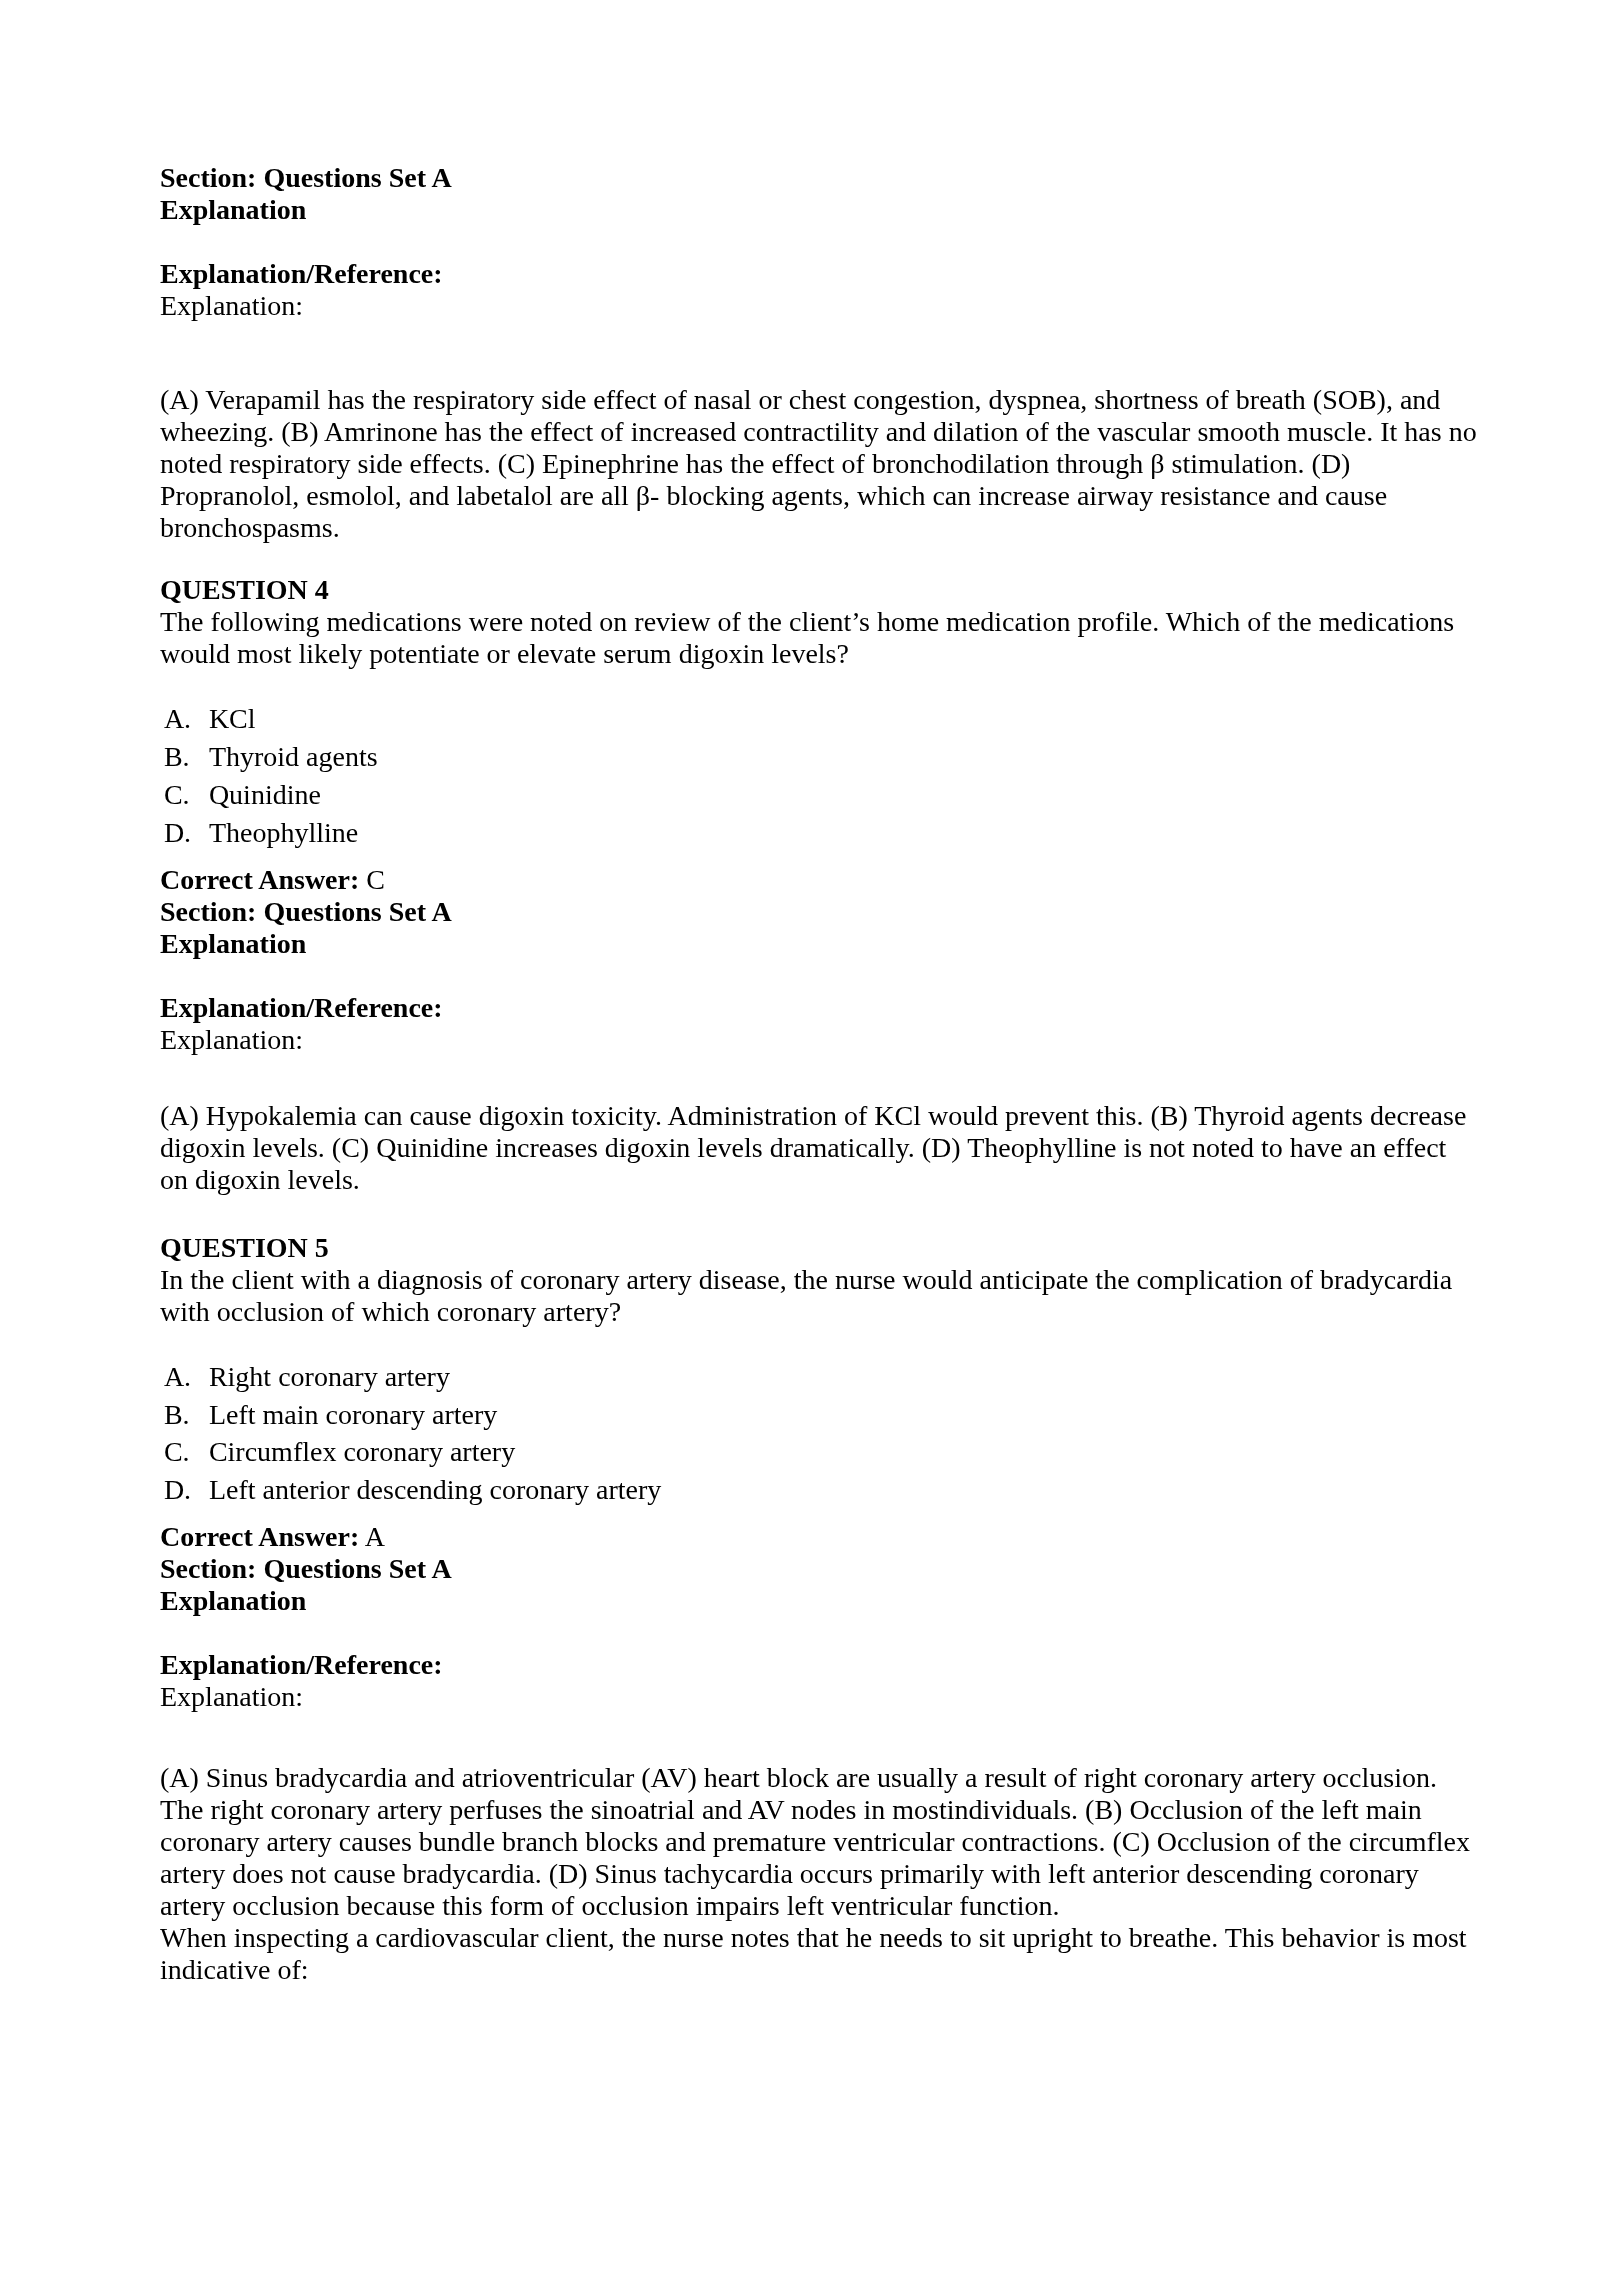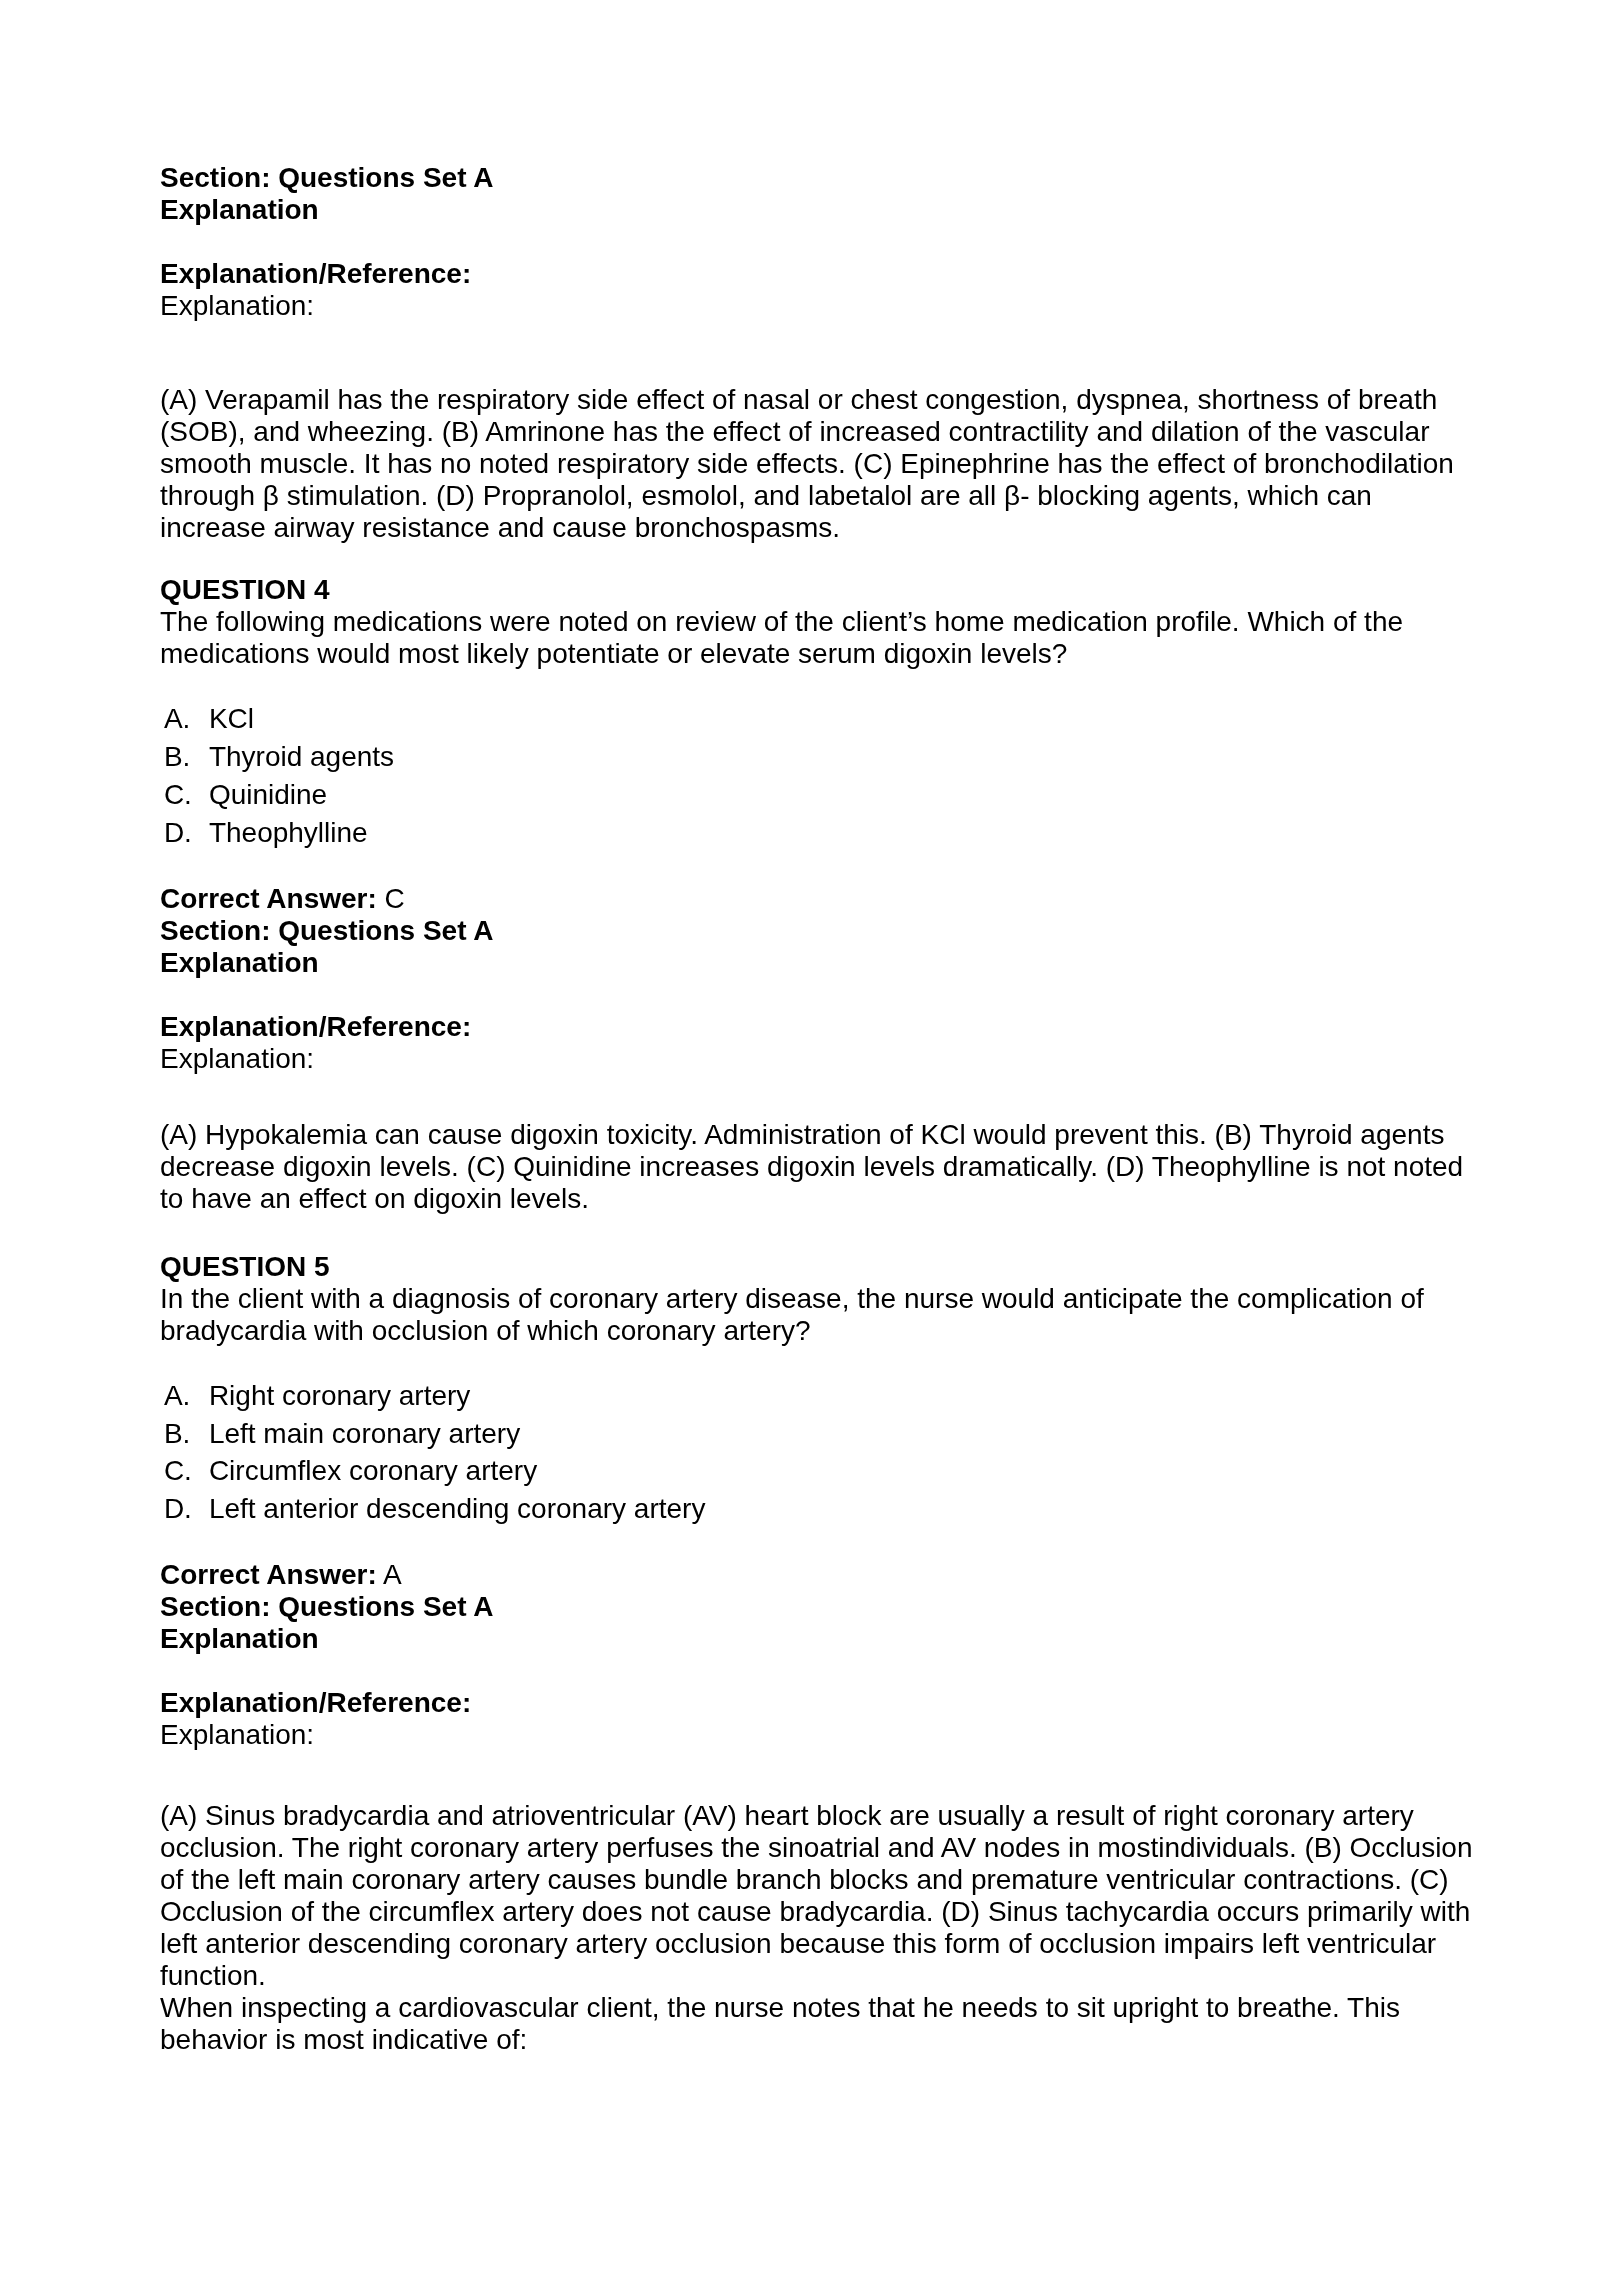--- a/index.html
+++ b/index.html
@@ -5,21 +5,21 @@
   html, body {
     margin: 0;
     padding: 0;
     background: #ffffff;
   }
   .page {
     position: relative;
     width: 1620px;
     height: 2293px;
     background: #ffffff;
-    font-family: Liberation Sans, sans-serif;
+    font-family: Liberation Serif, serif;
     font-size: 28px;
     line-height: 32px;
     color: #000000;
     overflow: hidden;
   }
   .content {
     position: absolute;
     left: 160px;
     top: 162px;
     width: 1321px;
@@ -35,21 +35,21 @@
 
   .q-heading   { font-weight: bold; margin-top: 17.6px; }
   .q-heading-4 { margin-top: 30px; }
   .q-heading-5 { margin-top: 36px; }
   .q-heading-6 { margin-top: 19.6px; }
 
   .options { margin-top: 33px; }
   .option  { display: flex; padding-left: 3.9px; margin-bottom: 5.9px; }
   .option .marker { flex: none; width: 45px; }
 
-  .answer-block { margin-top: 34px; }
+  .answer-block { margin-top: 15px; }
   .answer-line .lbl { font-weight: bold; }
 </style>
 </head>
 <body>
 
 <div class="page">
   <div class="content">
 
     <div class="line b">Section: Questions Set A</div>
     <div class="line b">Explanation</div>

